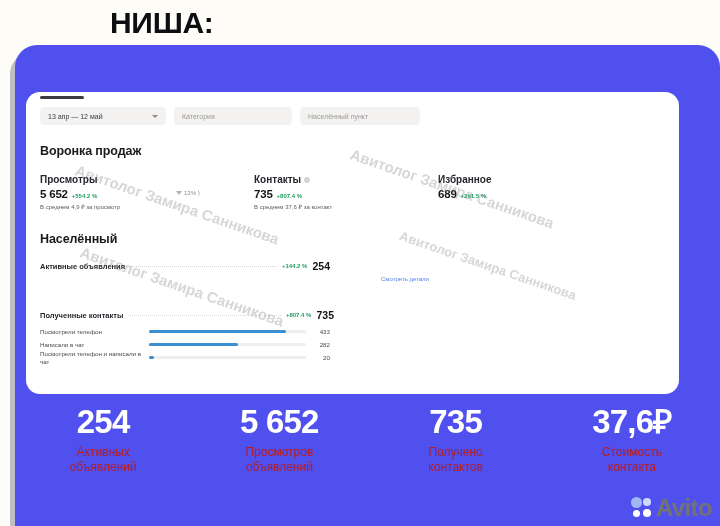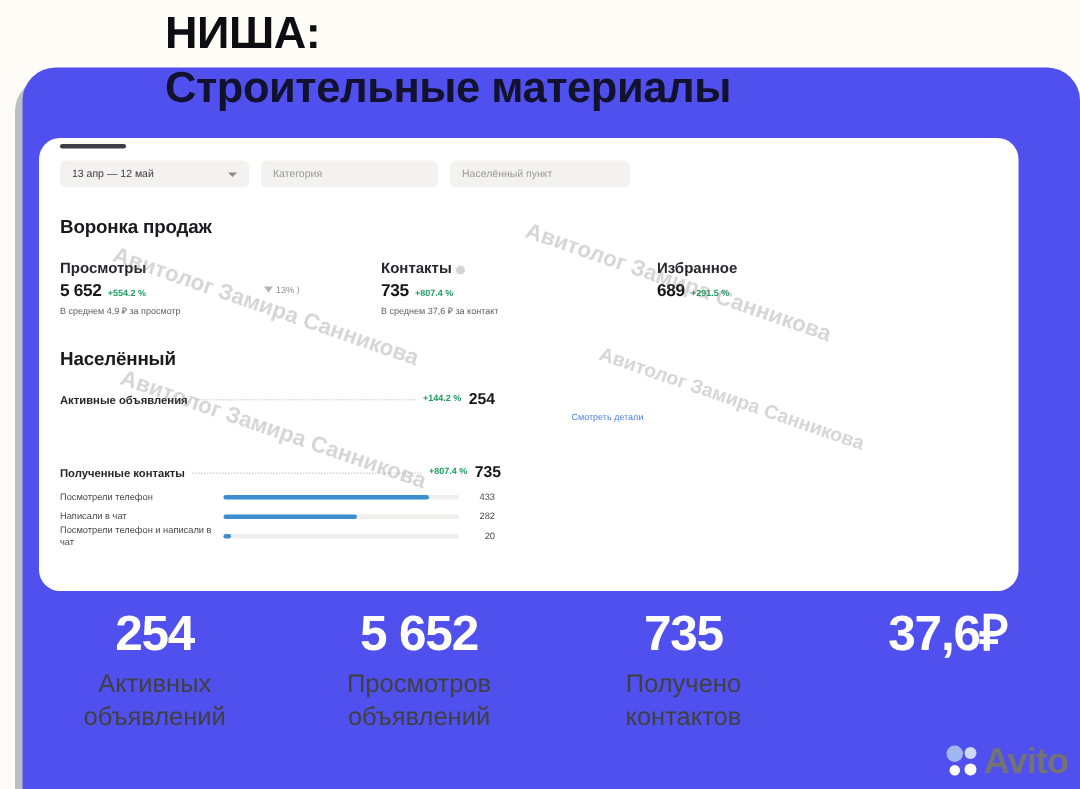--- a/index.html
+++ b/index.html
@@ -272,22 +272,22 @@
   }
   .stat { flex: 1; text-align: center; }
   .stat-num {
     font-size: 33px;
     font-weight: 700;
     color: #ffffff;
     letter-spacing: -0.8px;
     line-height: 1.1;
   }
   .stat-cap {
-    font-size: 17px;
-    color: #404040;
+    font-size: 12px;
+    color: #b91c1c;
     line-height: 1.25;
     margin-top: 5px;
     white-space: pre-line;
   }
 
   
   .avito-logo {
     position: absolute;
     right: 8px; bottom: 4px;
     z-index: 35;
@@ -314,21 +314,20 @@
   }
 </style>
 </head>
 <body>
 
 <div class="panel-shadow"></div>
 <div class="purple-panel"></div>
 
 <div class="headline">
   <span class="headline-line1">НИША:</span>
-  <span class="headline-line2">Строительные материалы</span>
 </div>
 
 <div class="dash-card">
 
   <div class="tab-indicator"></div>
 
   <div class="filters">
     <div class="filter date">
       <span>13 апр — 12 май</span>
       <span class="chev"></span>
@@ -439,20 +438,22 @@
     <div class="stat-cap">Просмотров
 объявлений</div>
   </div>
   <div class="stat">
     <div class="stat-num">735</div>
     <div class="stat-cap">Получено
 контактов</div>
   </div>
   <div class="stat">
     <div class="stat-num">37,6₽</div>
+    <div class="stat-cap">Стоимость
+контакта</div>
   </div>
 </div>
 
 <div class="avito-logo">
   <span class="logo-dots">
     <i class="d1"></i>
       <i class="d2"></i>
       <i class="d3"></i>
       <i class="d4"></i>
   </span>

